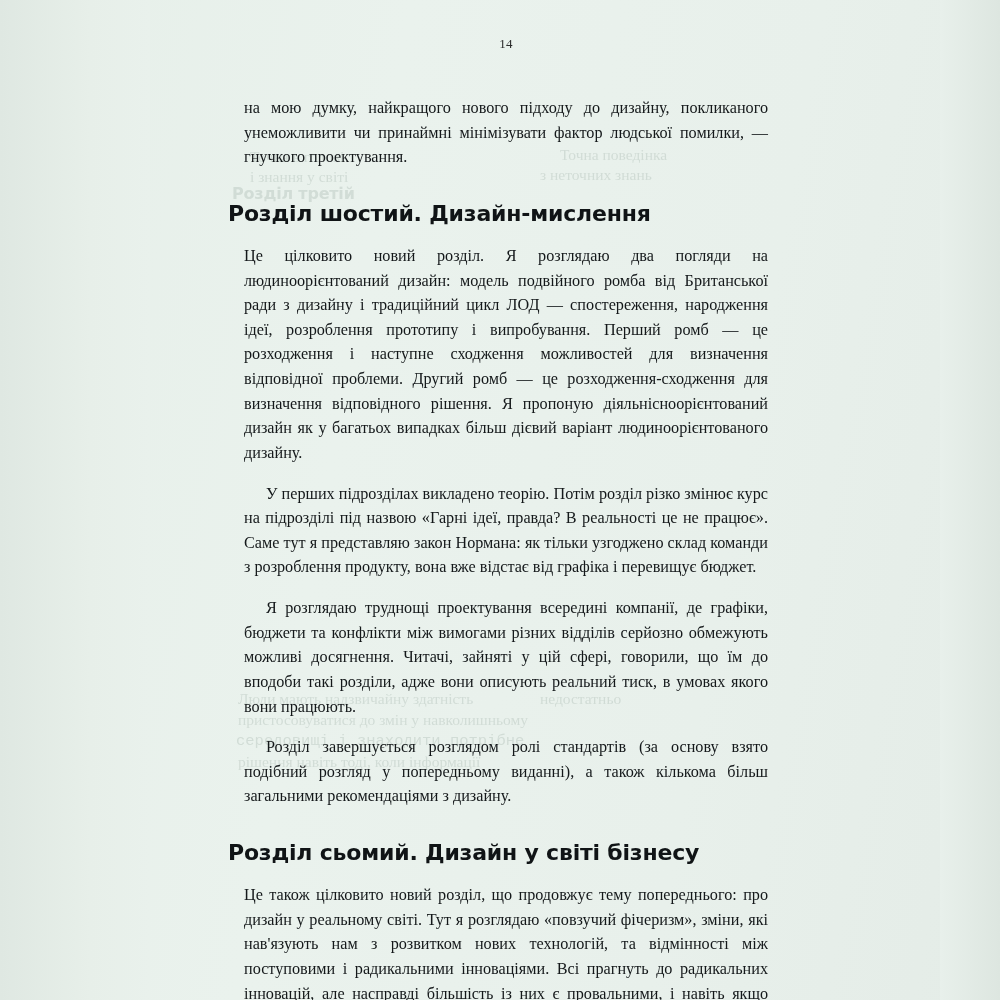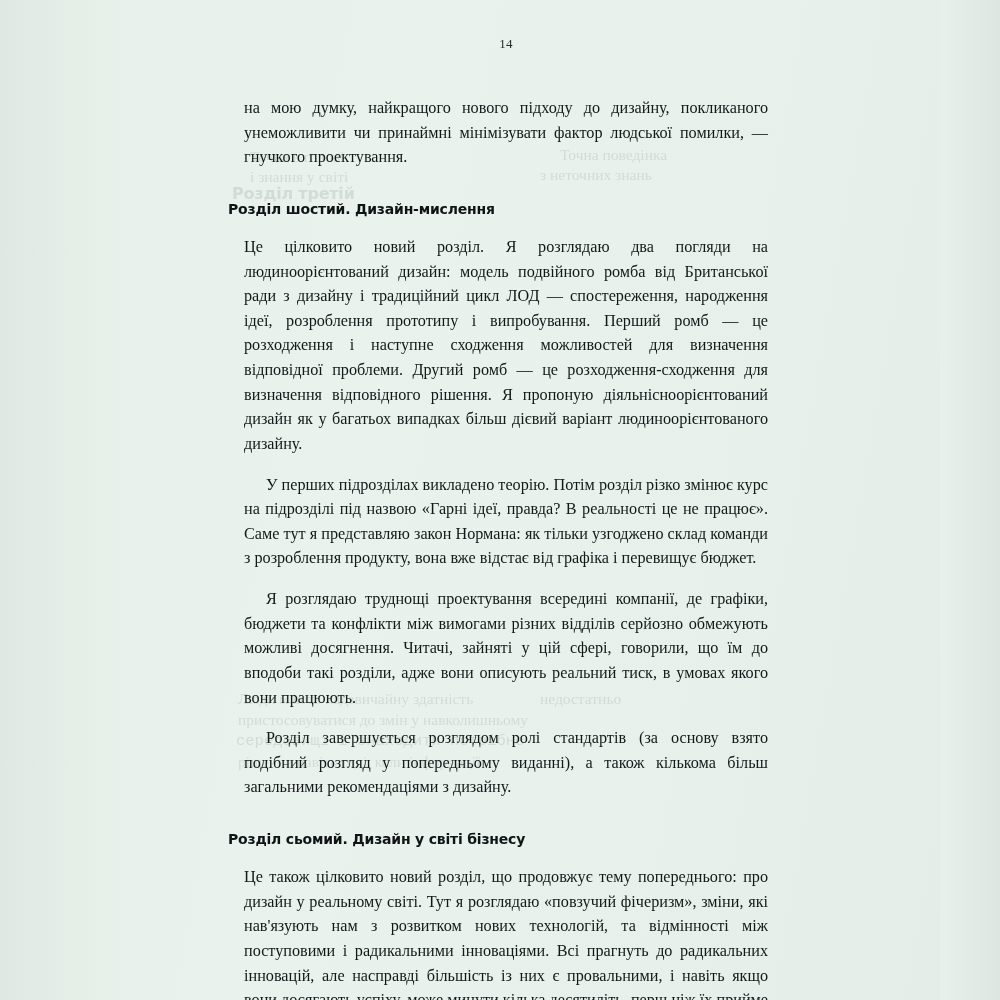--- a/index.html
+++ b/index.html
@@ -56,21 +56,21 @@
     margin: 16px;
     text-align: justify;
     text-justify: inter-word;
     hyphens: manual;
   }
   p.indent {
     text-indent: 22px;
   }
   h2.section-head {
     font-family: "DejaVu Sans", sans-serif;
-    font-size: 14px;
+    font-size: 22px;
     font-weight: bold;
     color: #101416;
     margin: 31px 0 18px 0;
     letter-spacing: -0.2px;
   }
   .lead {
     margin-top: 0;
   }
   .ghost {
     position: absolute;

